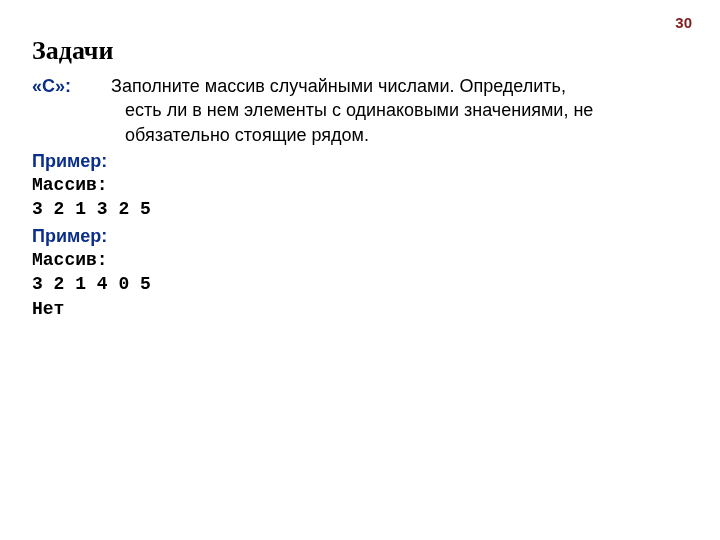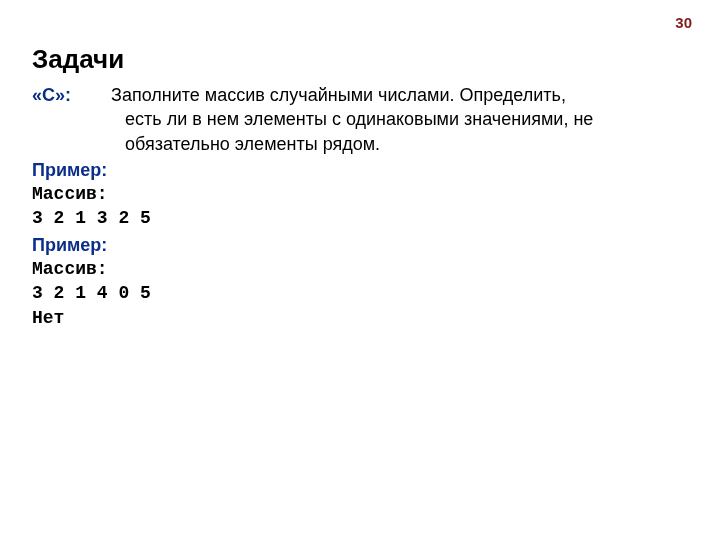--- a/index.html
+++ b/index.html
@@ -21,22 +21,23 @@
     font-weight: bold;
     color: #7f1d1d;
   }
   .content {
     padding: 28px 32px 0 32px;
   }
   .title {
     font-size: 26px;
     font-weight: bold;
     color: #000;
-    margin: 16px 0 8px 0;
+    margin: 8px 0 8px 0;
     padding: 0;
+    font-family: Liberation Serif, serif;
   }
   .body {
     font-size: 18px;
     line-height: 1.35;
   }
   .task-label {
     color: #0a2e8a;
     font-weight: bold;
   }
   .task-desc {
@@ -67,21 +68,21 @@
 <div class="page-number">30</div>
 
 <div class="content">
   <h1 class="title">Задачи</h1>
 
   <div class="body">
     <div>
       <span class="task-label">«С»:</span><span class="task-desc"> Заполните массив случайными числами. Определить,</span>
     </div>
     <div class="hang task-desc">есть ли в нем элементы с одинаковыми значениями, не</div>
-    <div class="hang task-desc">обязательно элементы рядом.</div>
+    <div class="hang task-desc">обязательно стоящие рядом.</div>
 
     <div class="example-label">Пример:</div>
     <div class="mono">Массив:</div>
     <div class="mono">3 2 1 3 2 5</div>
 
     <div class="example-label">Пример:</div>
     <div class="mono">Массив:</div>
     <div class="mono">3 2 1 4 0 5</div>
     <div class="mono">Нет</div>
   </div>

